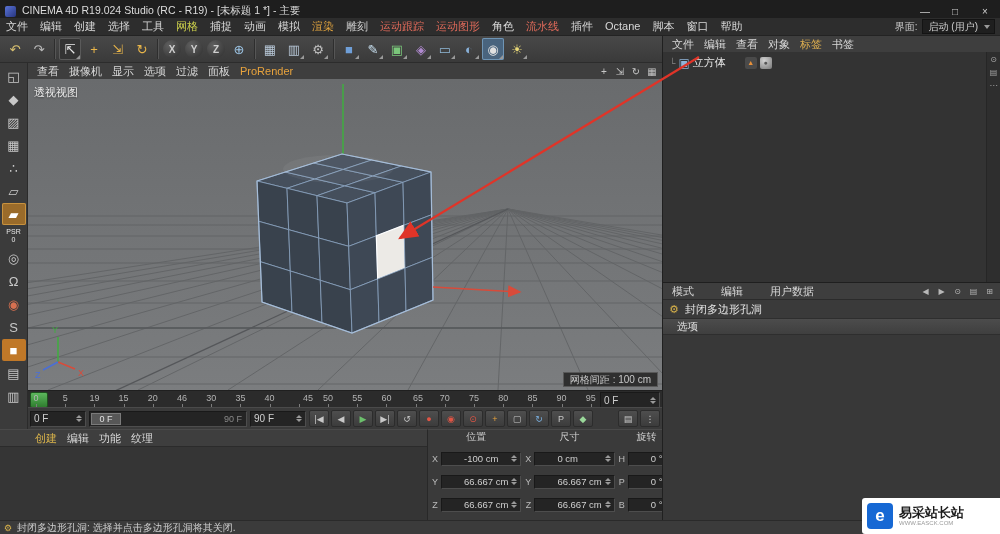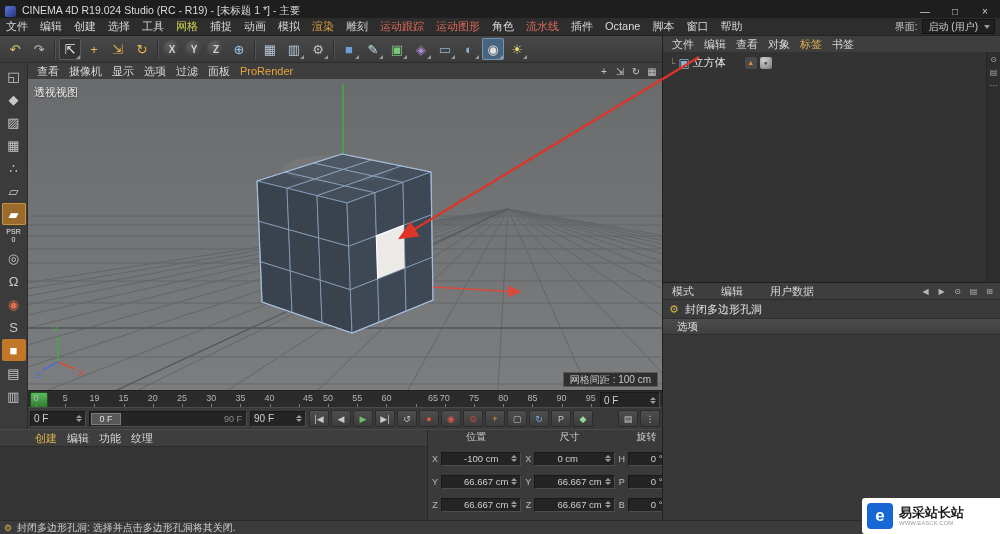--- a/index.html
+++ b/index.html
@@ -365,37 +365,37 @@
         <span class="tick" style="left: 8px;">0</span>
         <span class="tick-mark" style="left: 8px;"></span>
         <span class="tick" style="left: 37.2px;">5</span>
         <span class="tick-mark" style="left: 37.2px;"></span>
         <span class="tick" style="left: 66.4px;">19</span>
         <span class="tick-mark" style="left: 66.4px;"></span>
         <span class="tick" style="left: 95.6px;">15</span>
         <span class="tick-mark" style="left: 95.6px;"></span>
         <span class="tick" style="left: 124.8px;">20</span>
         <span class="tick-mark" style="left: 124.8px;"></span>
-        <span class="tick" style="left: 154px;">25</span>
+        <span class="tick" style="left: 154px;">46</span>
         <span class="tick-mark" style="left: 154px;"></span>
         <span class="tick" style="left: 183.2px;">30</span>
         <span class="tick-mark" style="left: 183.2px;"></span>
         <span class="tick" style="left: 212.4px;">35</span>
         <span class="tick-mark" style="left: 212.4px;"></span>
         <span class="tick" style="left: 241.6px;">40</span>
         <span class="tick-mark" style="left: 241.6px;"></span>
         <span class="tick" style="left: 280px;">45</span>
         <span class="tick-mark" style="left: 270.8px;"></span>
         <span class="tick" style="left: 300px;">50</span>
         <span class="tick-mark" style="left: 300px;"></span>
         <span class="tick" style="left: 329.2px;">55</span>
         <span class="tick-mark" style="left: 329.2px;"></span>
         <span class="tick" style="left: 358.4px;">60</span>
         <span class="tick-mark" style="left: 358.4px;"></span>
-        <span class="tick" style="left: 405px;">65</span>
+        <span class="tick" style="left: 390px;">65</span>
         <span class="tick-mark" style="left: 387.6px;"></span>
         <span class="tick" style="left: 416.8px;">70</span>
         <span class="tick-mark" style="left: 416.8px;"></span>
         <span class="tick" style="left: 446px;">75</span>
         <span class="tick-mark" style="left: 446px;"></span>
         <span class="tick" style="left: 475.2px;">80</span>
         <span class="tick-mark" style="left: 475.2px;"></span>
         <span class="tick" style="left: 504.4px;">85</span>
         <span class="tick-mark" style="left: 504.4px;"></span>
         <span class="tick" style="left: 533.6px;">90</span>

